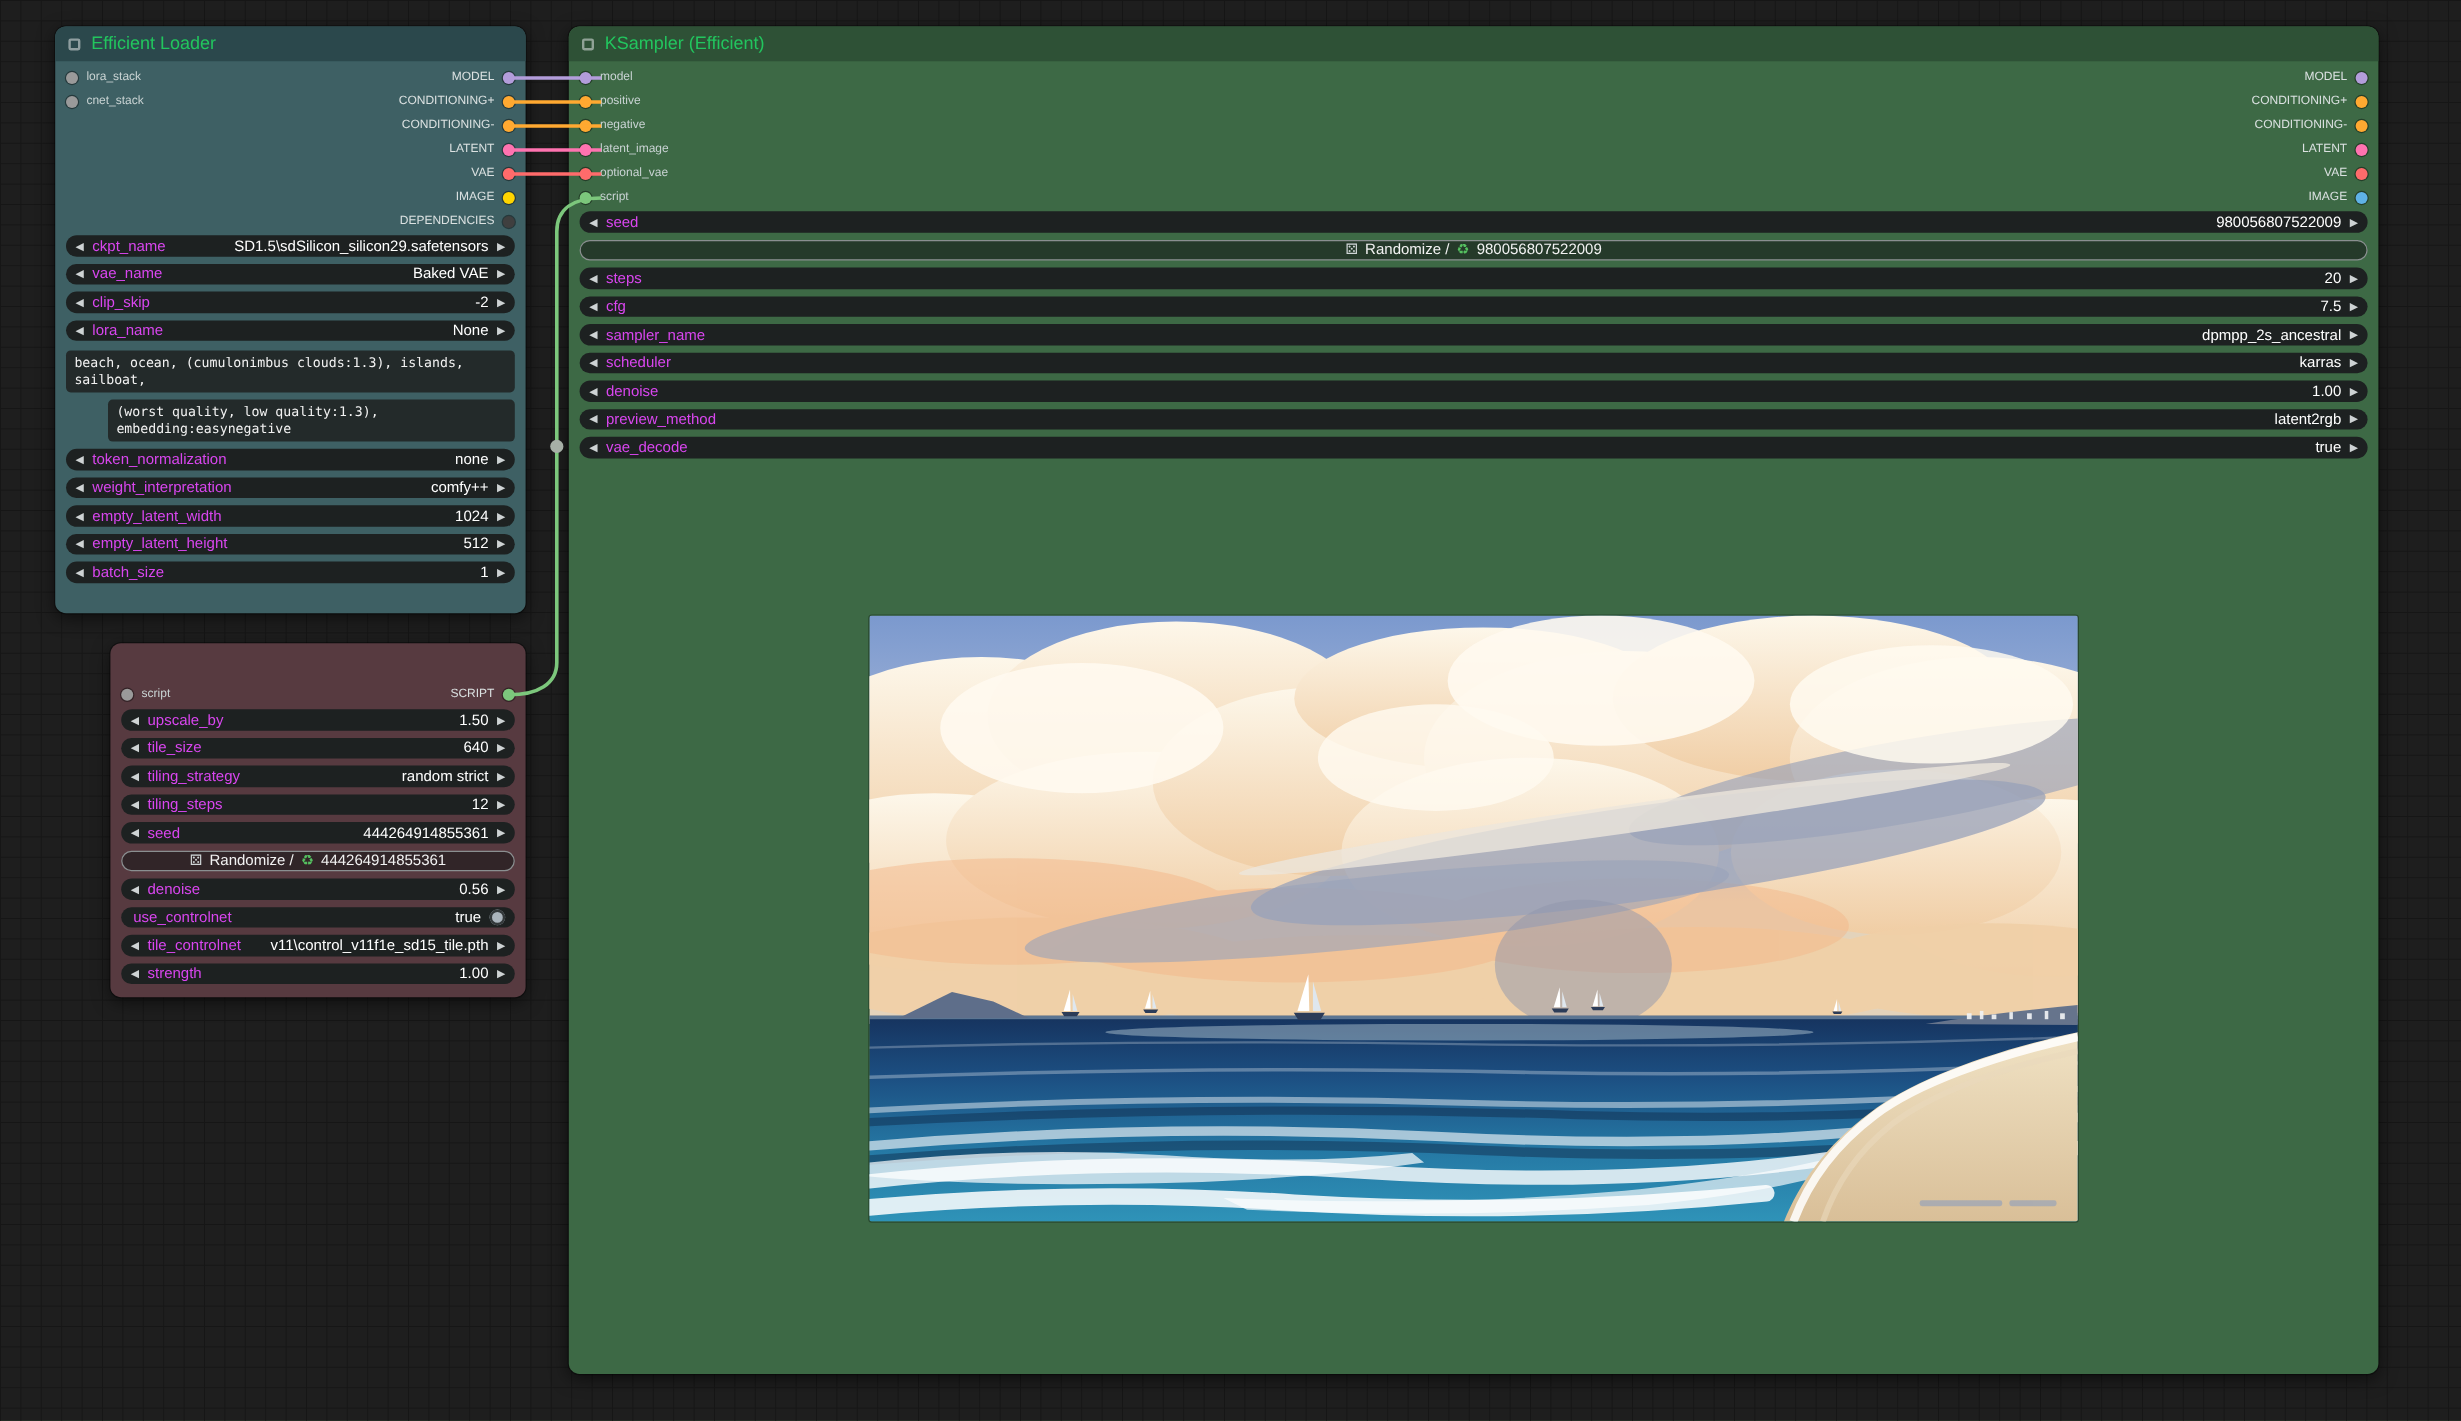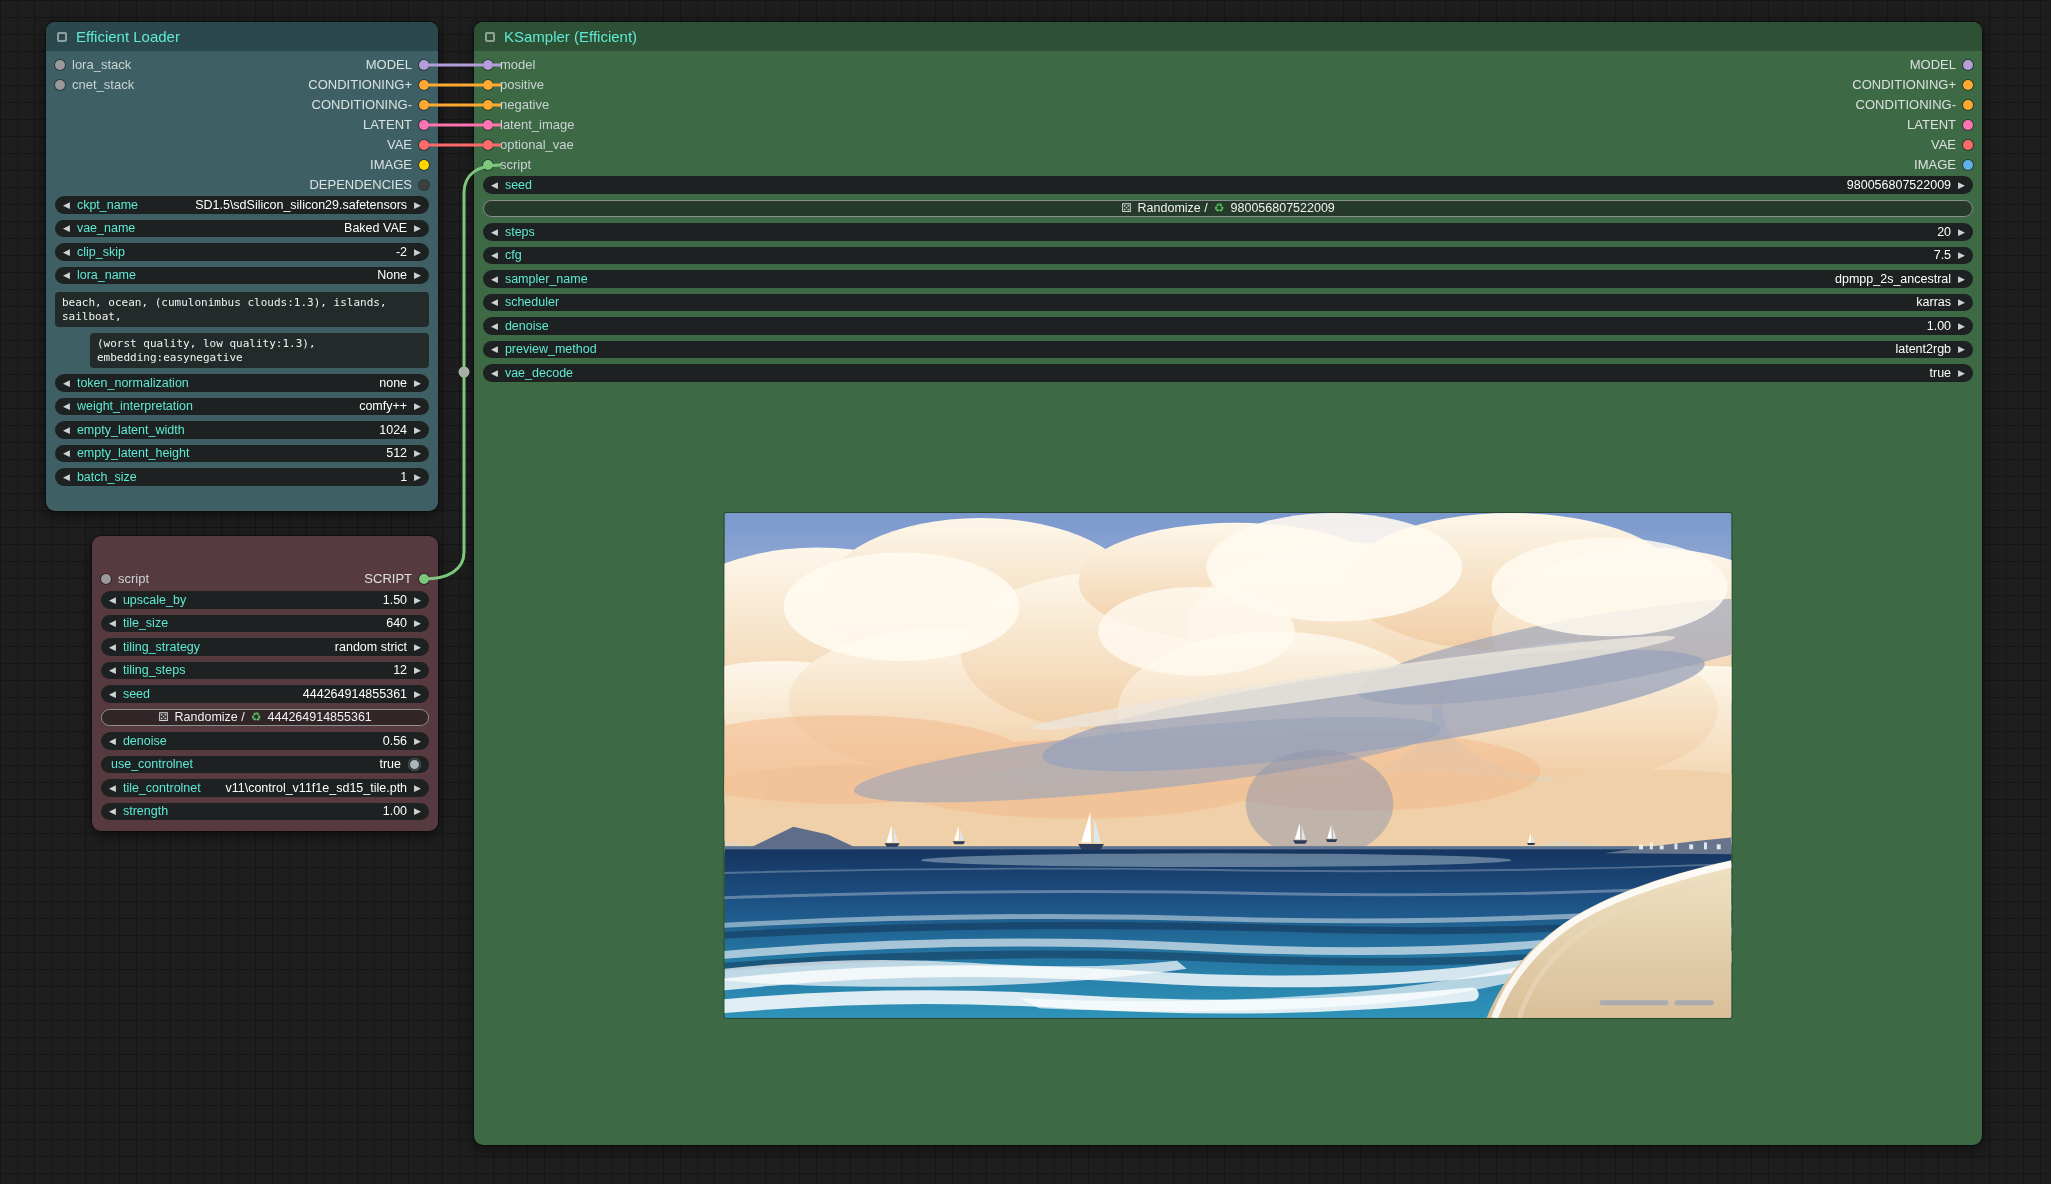--- a/index.html
+++ b/index.html
@@ -10,44 +10,44 @@
     background-image:
       linear-gradient(#161616 1px, transparent 1px),
       linear-gradient(90deg,#161616 1px, transparent 1px);
     background-size:17px 17px;
     font-family:"Liberation Sans", sans-serif;
     color:#ddd;
   }
   .node{ position:absolute; border-radius:9px; z-index:10;
     box-shadow:0 4px 14px rgba(0,0,0,.55), 0 0 0 1px rgba(0,0,0,.35); }
   .node-header{ height:29px; border-radius:9px 9px 0 0; display:flex; align-items:center;
-    padding:0 11px; gap:9px; font-size:15px; color:#5eead4; }
+    padding:0 11px; gap:9px; font-size:15px; color:#22c55e; }
   .tbox{ width:10px; height:10px; border:2px solid rgba(225,230,230,.55); border-radius:2px; flex:none; }
 
   .node-loader{ left:46px; top:22px; width:392px; height:489px; background:#3e6064; }
   .node-loader .node-header{ background:#2b484c; }
   .node-upscaler{ left:92px; top:536px; width:346px; height:295px; background:#573a40; }
   .node-upscaler .node-header{ background:#3f282d; }
   .node-ksampler{ left:474px; top:22px; width:1508px; height:1123px; background:#3d6945; }
   .node-ksampler .node-header{ background:#2e5136; }
 
   .ports{ position:absolute; top:33px; left:0; right:0; }
-  .port-row{ position:relative; height:20px; font-size:13px; }
+  .port-row{ position:relative; height:20px; font-size:10px; }
   .dot{ position:absolute; top:5px; width:10px; height:10px; border-radius:50%;
     box-shadow:0 0 0 1px rgba(0,0,0,.4); }
   .dot.in{ left:9px; } .dot.out{ right:9px; }
   .pin{ position:absolute; left:26px; line-height:20px; color:#c9d3d3; }
   .pout{ position:absolute; right:26px; line-height:20px; color:#dbe1e1; }
 
   .widgets{ position:absolute; left:9px; right:9px; }
   .widgets-loader{ top:174px; } .widgets-ks{ top:154px; } .widgets-up{ top:55px; }
   .w{ height:17.5px; margin-bottom:6px; background:#1d2121; border-radius:9px;
     display:flex; align-items:center; padding:0 8px; font-size:12.5px; }
   .arr{ color:#ced3d4; font-size:9px; flex:none; }
-  .lbl{ color:#5eead4; margin-left:7px; white-space:nowrap; }
+  .lbl{ color:#d946ef; margin-left:7px; white-space:nowrap; }
   .val{ margin-left:auto; margin-right:7px; color:#ffffff; white-space:nowrap; }
   .wbar{ height:17.5px; margin-bottom:6px; border:1px solid #8a8f90; background:rgba(18,20,20,.55);
     border-radius:9px; display:flex; align-items:center; justify-content:center; gap:6px;
     font-size:12.5px; color:#f2f2f2; }
   .dice{ color:#cfd5d6; font-size:12px; }
   .recycle{ color:#55c060; font-size:12px; }
   .knob{ width:13px; height:13px; border-radius:50%; background:#aab4bc;
     box-shadow:0 0 0 2px #33383a inset; flex:none; }
   .ta{ height:35px; margin-bottom:6px; background:#232a2a; border-radius:4px; padding:4px 7px;
     font-family:"DejaVu Sans Mono", monospace; font-size:11px; line-height:1.25; color:#f2f2f2;

